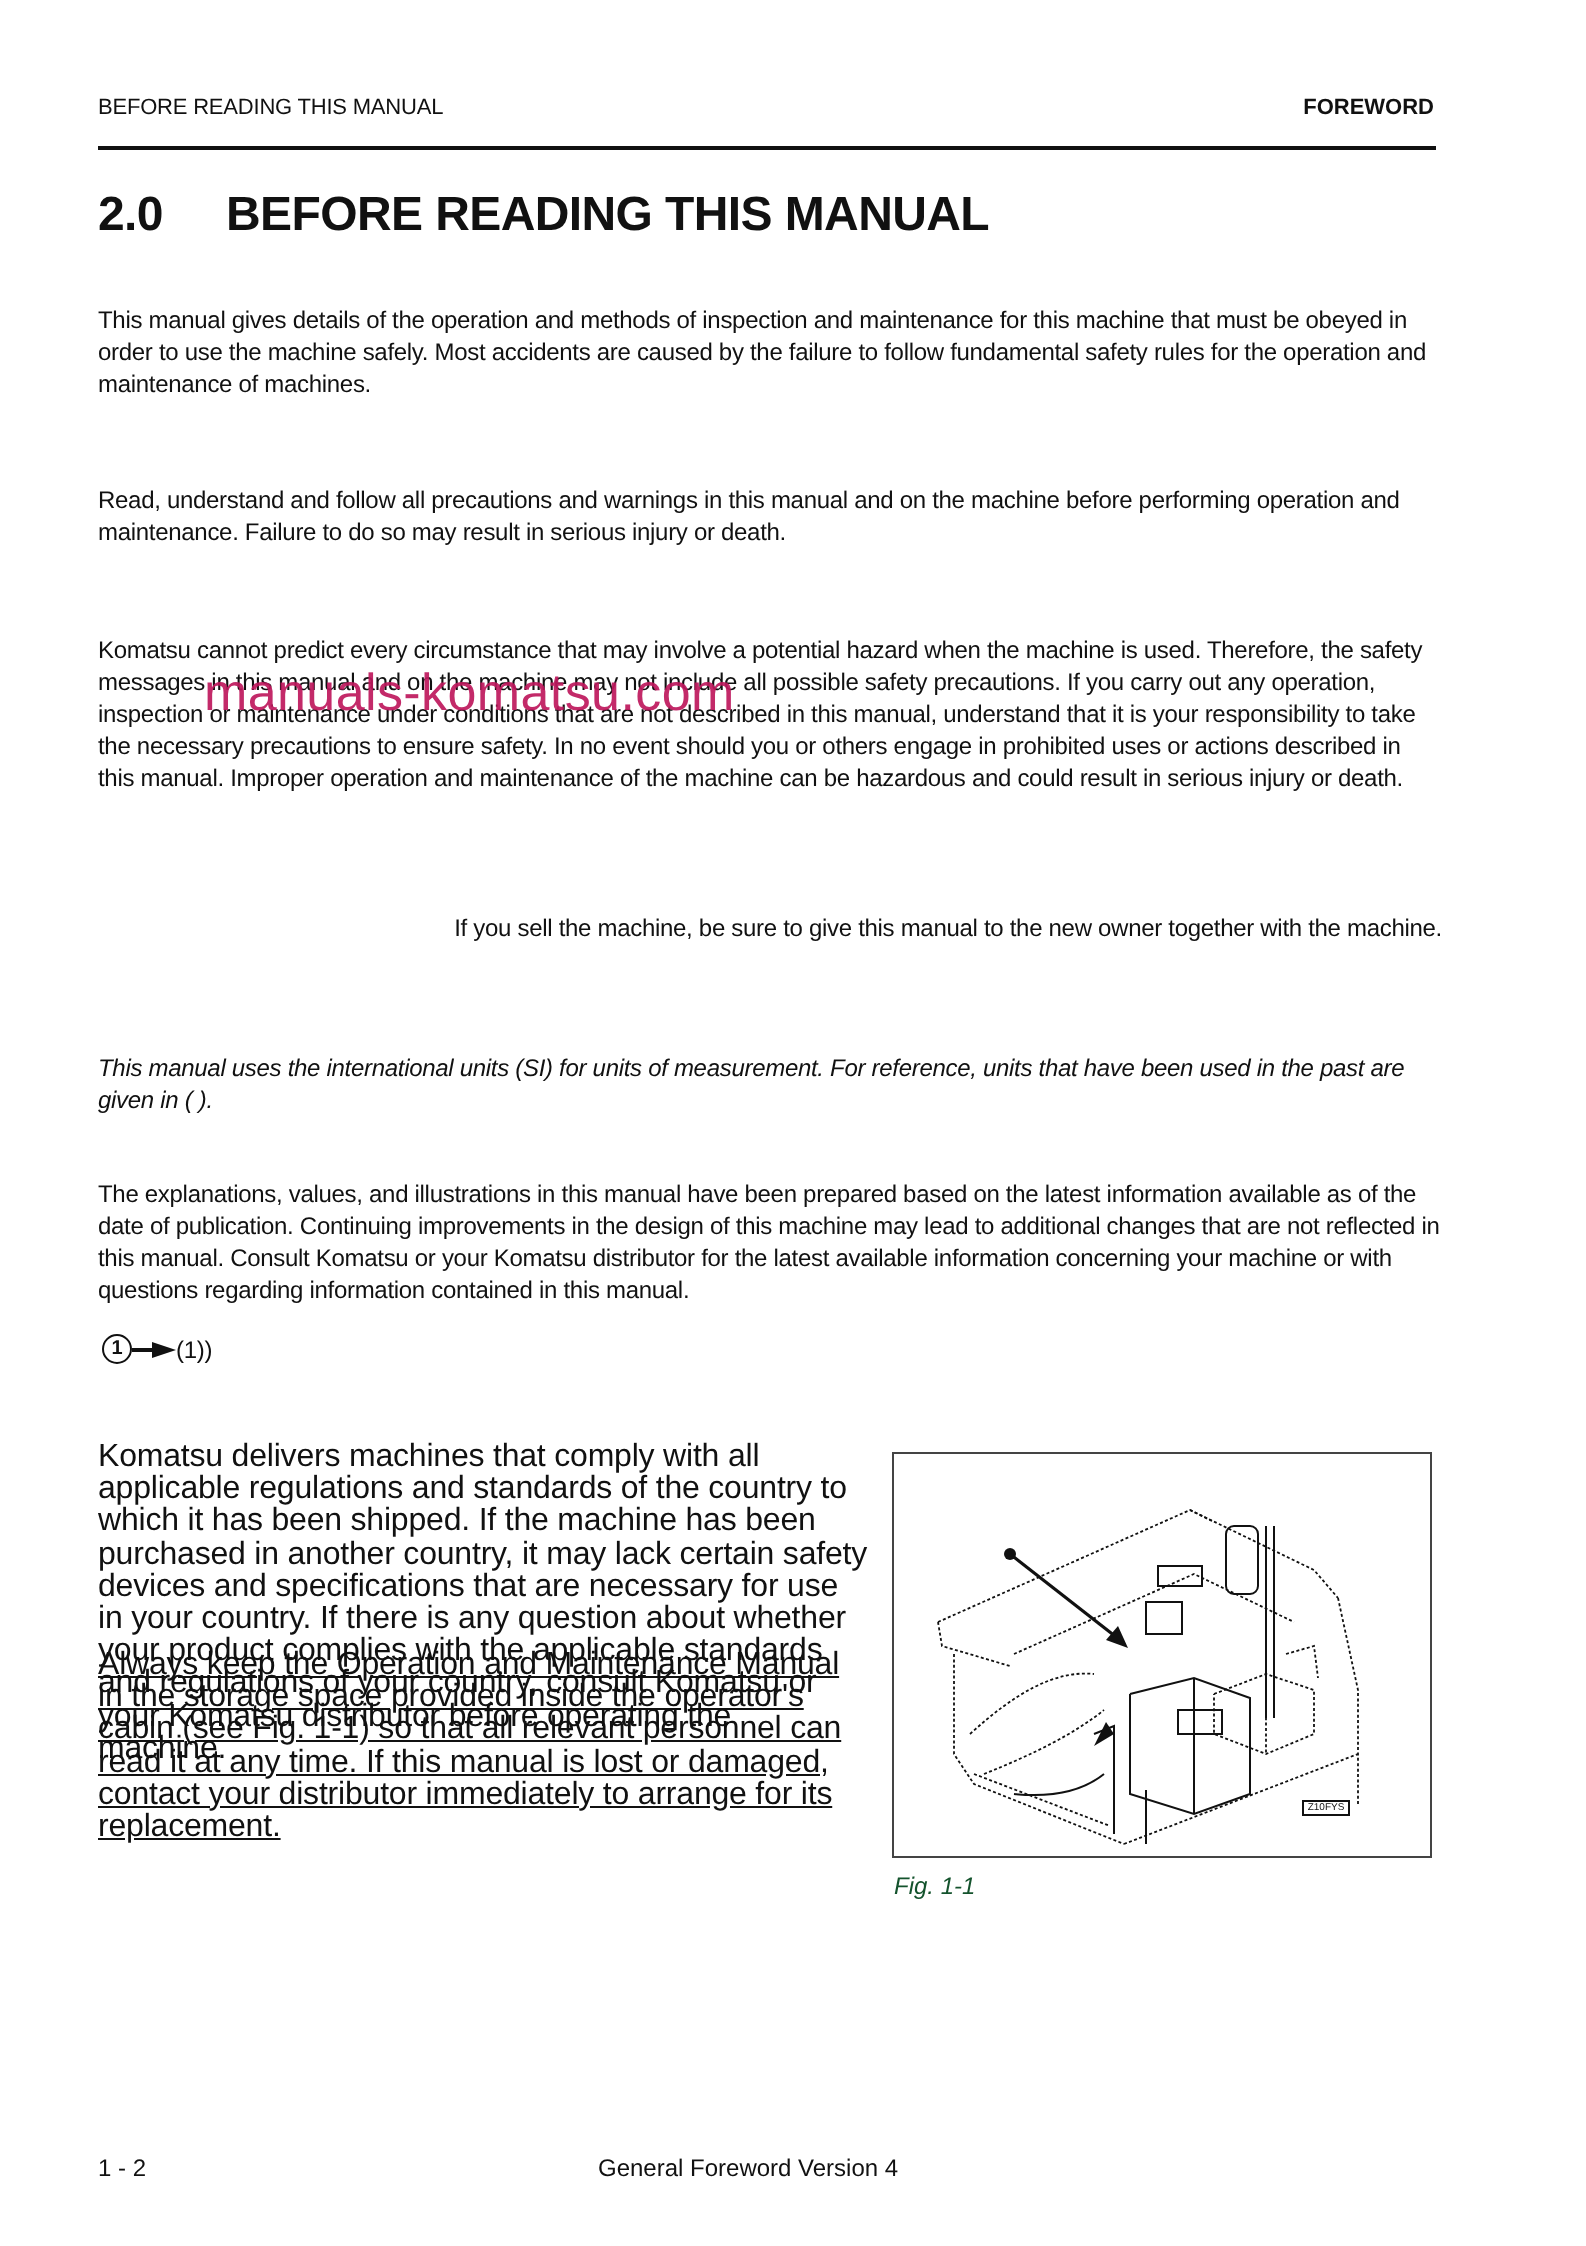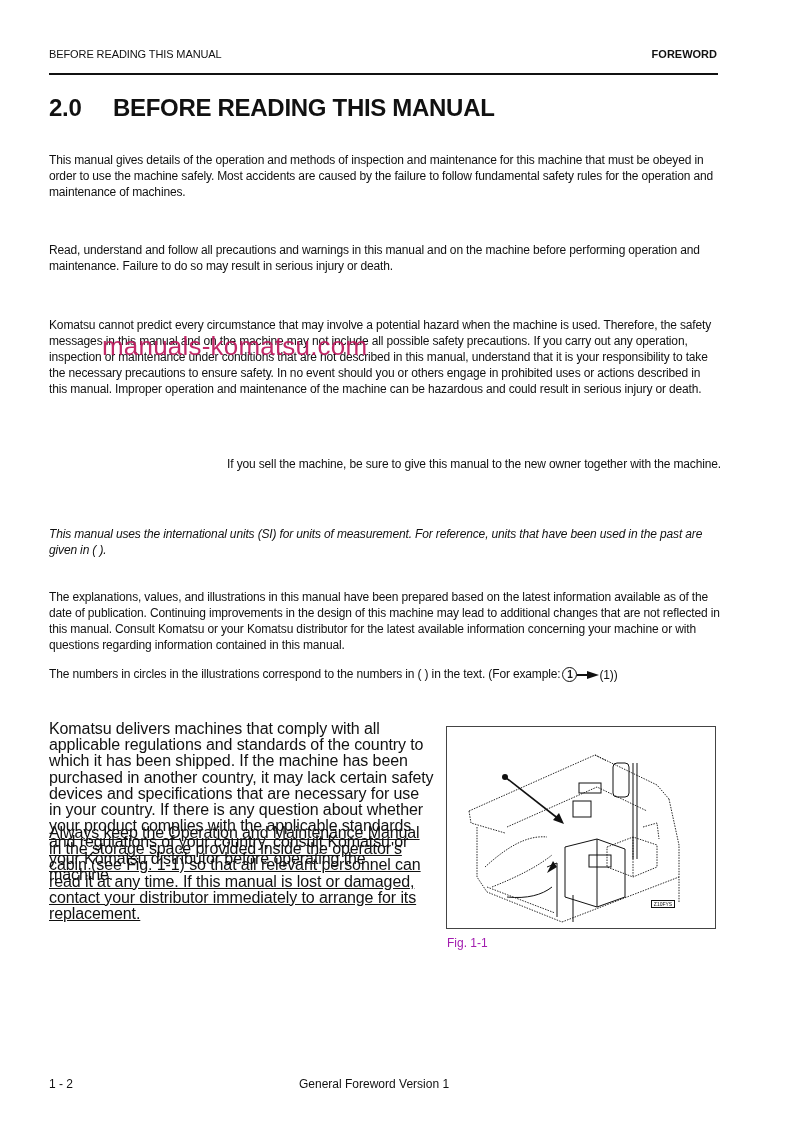--- a/index.html
+++ b/index.html
@@ -33,21 +33,21 @@
   }
   .arrow-line { display: inline-block; width: 10px; height: 1.6px; background: #111; }
   .arrow-head {
     display: inline-block; width: 0; height: 0;
     border-top: 4px solid transparent; border-bottom: 4px solid transparent; border-left: 12px solid #111;
   }
   .figure-box {
     left: 446px; top: 726px; width: 270px; height: 203px;
     border: 1.5px solid #444; box-sizing: border-box;
   }
-  .fig-caption { left: 447px; top: 936px; font-size: 12px; color: #a21caf; }
+  .fig-caption { left: 447px; top: 936px; font-size: 12px; font-style: italic; color: #14532d; }
   .fig-code {
     left: 651px; top: 900px; width: 22px; height: 6px; border: 1px solid #111;
     font-size: 5px; line-height: 6px; text-align: center; overflow: hidden;
   }
   .footer-left { left: 49px; top: 1077px; font-size: 12px; }
   .footer-center { left: 299px; top: 1077px; font-size: 12px; }
 </style>
 </head>
 <body>
 
@@ -61,21 +61,21 @@
 
 <div class="abs para" style="top:152px;">This manual gives details of the operation and methods of inspection and maintenance for this machine that must be obeyed in order to use the machine safely. Most accidents are caused by the failure to follow fundamental safety rules for the operation and maintenance of machines.</div>
 <div class="abs para" style="top:242px;">Read, understand and follow all precautions and warnings in this manual and on the machine before performing operation and maintenance. Failure to do so may result in serious injury or death.</div>
 <div class="abs para" style="top:317px;">Komatsu cannot predict every circumstance that may involve a potential hazard when the machine is used. Therefore, the safety messages in this manual and on the machine may not include all possible safety precautions. If you carry out any operation, inspection or maintenance under conditions that are not described in this manual, understand that it is your responsibility to take the necessary precautions to ensure safety. In no event should you or others engage in prohibited uses or actions described in this manual. Improper operation and maintenance of the machine can be hazardous and could result in serious injury or death.</div>
 <div class="abs watermark">manuals-komatsu.com</div>
 <div class="abs para" style="top:456px;text-align:right;">If you sell the machine, be sure to give this manual to the new owner together with the machine.</div>
 <div class="abs para" style="top:526px;font-style:italic;">This manual uses the international units (SI) for units of measurement. For reference, units that have been used in the past are given in ( ).</div>
 <div class="abs para" style="top:589px;">The explanations, values, and illustrations in this manual have been prepared based on the latest information available as of the date of publication. Continuing improvements in the design of this machine may lead to additional changes that are not reflected in this manual. Consult Komatsu or your Komatsu distributor for the latest available information concerning your machine or with questions regarding information contained in this manual.</div>
 
 <div class="abs para" style="top:666px;">
-  <span>The numbers in circles in the illustrations correspond to the numbers in ( ) in the text. (For example:</span><span class="example">
+  <span class="example">
       <span class="circle-num">1</span>
       <span class="arrow-line"></span>
       <span class="arrow-head"></span>
       <span>(1))</span>
     </span>
 </div>
 
 <div class="abs para-narrow" style="top:721px;">Komatsu delivers machines that comply with all applicable regulations and standards of the country to which it has been shipped. If the machine has been purchased in another country, it may lack certain safety devices and specifications that are necessary for use in your country. If there is any question about whether your product complies with the applicable standards and regulations of your country, consult Komatsu or your Komatsu distributor before operating the machine.</div>
 <div class="abs para-narrow" style="top:825px;text-decoration:underline;">Always keep the Operation and Maintenance Manual in the storage space provided inside the operator's cabin (see Fig. 1-1) so that all relevant personnel can read it at any time. If this manual is lost or damaged, contact your distributor immediately to arrange for its replacement.</div>
 
@@ -125,13 +125,13 @@
     <circle cx="58" cy="50" r="3" fill="#111"></circle>
     <line x1="58" y1="50" x2="113" y2="93" stroke="#111" stroke-width="1.6"></line>
     <polygon points="117,97 106,93 112,86" fill="#111"></polygon>
     <polygon points="110,140 100,146 106,134" fill="#111"></polygon>
   </svg>
 </div>
 <div class="abs fig-code">Z10FYS</div>
 <div class="abs fig-caption">Fig. 1-1</div>
 
 <div class="abs footer-left">1 - 2</div>
-<div class="abs footer-center">General Foreword Version 1</div>
+<div class="abs footer-center">General Foreword Version 4</div>
 
 </body></html>

